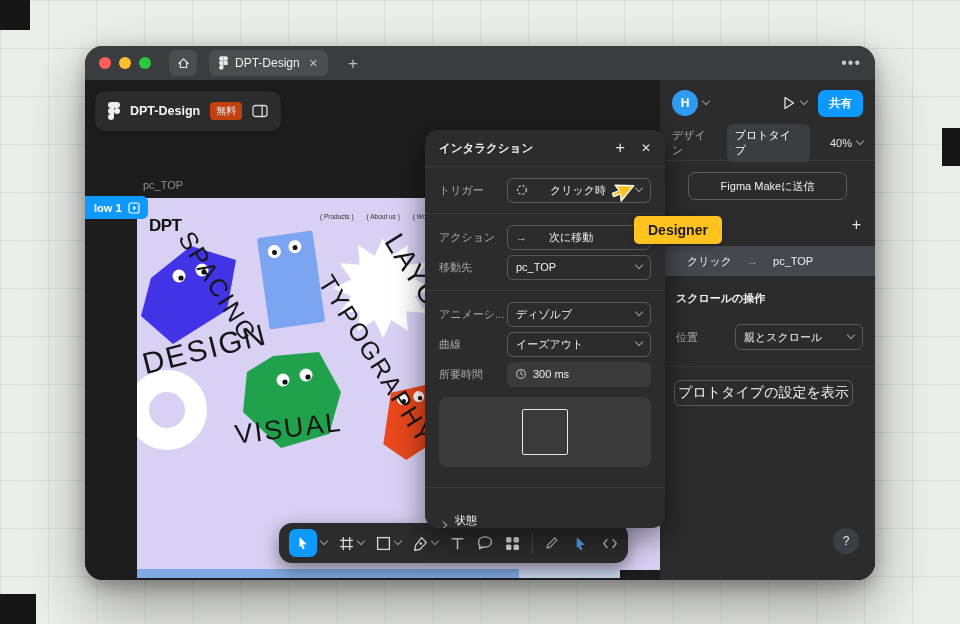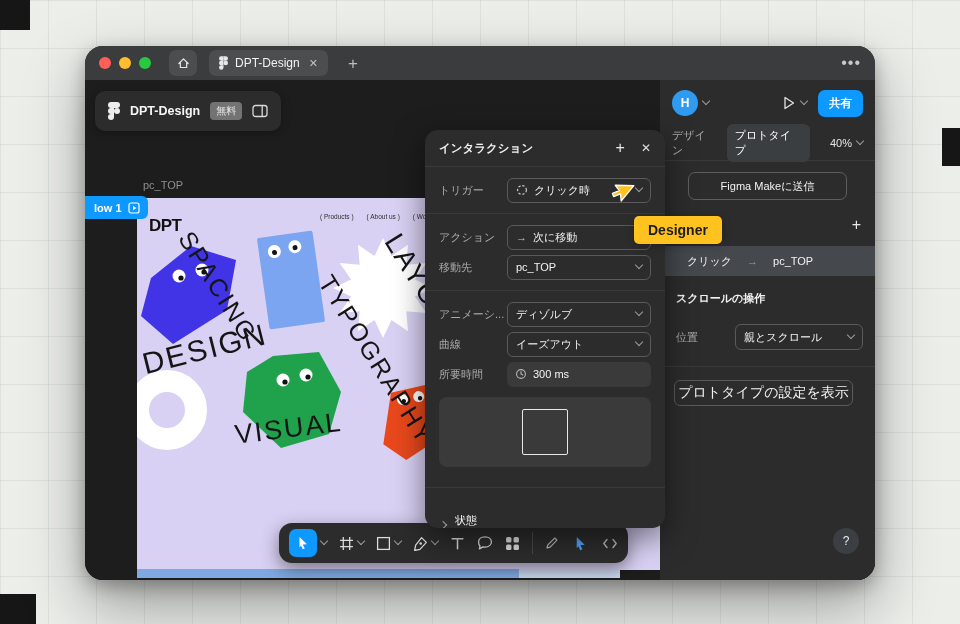--- a/index.html
+++ b/index.html
@@ -50,21 +50,21 @@
   .strip2{left:434px;top:489px;width:101px;background:#C9D6EC}
 
   .frame-label{position:absolute;left:58px;top:99px;font-size:11px;color:#8E8E8E;z-index:2}
   .flow-badge{position:absolute;left:0;top:116px;height:23px;background:#0D99FF;color:#fff;font-size:11px;font-weight:600;
     display:flex;align-items:center;gap:6px;padding:0 8px 0 9px;border-radius:0 6px 6px 0;z-index:4}
 
   
   .file-pill{position:absolute;left:10px;top:11px;height:40px;background:#2C2C2C;border-radius:10px;display:flex;align-items:center;
     gap:10px;padding:0 13px;z-index:15;box-shadow:0 2px 10px rgba(0,0,0,.3)}
   .fp-title{font-size:12.5px;color:#F5F5F5;font-weight:600}
-  .fp-badge{font-size:10px;color:#E8ECF0;background:#737373;border-radius:4px;padding:2px 6px}
+  .fp-badge{font-size:10px;color:#E8ECF0;background:#c2410c;border-radius:4px;padding:2px 6px}
 
   
   .toolbar{position:absolute;left:194px;top:443px;height:40px;background:#2C2C2C;border-radius:13px;display:flex;align-items:center;
     padding:0 10px;gap:12px;z-index:25;box-shadow:0 6px 18px rgba(0,0,0,.45)}
   .tool{display:flex;align-items:center;gap:4px}
   .tool-active{width:28px;height:28px;background:#0D99FF;border-radius:7px;display:flex;align-items:center;justify-content:center}
   .chev{width:6px;height:6px;border-right:1.3px solid #9C9C9C;border-bottom:1.3px solid #9C9C9C;transform:rotate(45deg);margin-top:-4px;display:inline-block;flex:none}
   .tb-div{width:1px;height:22px;background:#4A4A4A}
   .tb-dev{display:flex;align-items:center;gap:14px}
 
@@ -96,21 +96,21 @@
 
   
   .ix-panel{position:absolute;left:340px;top:50px;width:240px;background:#2C2C2C;border-radius:13px;z-index:30;
     box-shadow:0 10px 30px rgba(0,0,0,.5);overflow:hidden}
   .ix-header{height:36px;display:flex;align-items:center;padding:0 14px}
   .ix-title{font-size:11.5px;font-weight:700;color:#F2F2F2;flex:1}
   .ix-x{color:#E0E0E0;font-size:12px;margin-left:16px}
   .ix-sec{padding:8px 14px}
   .ix-row{height:30px;display:flex;align-items:center}
   .ix-label{width:68px;font-size:11px;color:#ABABAB;flex:none;white-space:nowrap;overflow:hidden}
-  .ix-select{flex:1;height:25px;border:1px solid #5A5A5A;border-radius:6px;display:flex;align-items:center;gap:6px;padding:0 8px;min-width:0}
+  .ix-select{flex:1;height:25px;border:1px solid #5A5A5A;border-radius:6px;display:flex;align-items:center;gap:22px;padding:0 8px;min-width:0}
   .ix-input{flex:1;height:25px;background:#3A3A3A;border-radius:6px;display:flex;align-items:center;gap:6px;padding:0 8px}
   .ix-val{font-size:11px;color:#F2F2F2;flex:1;white-space:nowrap;overflow:hidden}
   .ix-arrow{color:#C9C9C9;font-size:11px}
   .ix-preview{margin:8px 0 12px;height:70px;background:#3A3A3A;border-radius:8px;display:flex;align-items:center;justify-content:center}
   .ix-preview-sq{width:46px;height:46px;border:1.5px solid #E8E8E8;border-radius:2px}
   .ix-state{height:40px;display:flex;align-items:flex-end;gap:9px;padding:0 15px}
   .ix-state-chev{width:6px;height:6px;border-right:1.3px solid #9C9C9C;border-bottom:1.3px solid #9C9C9C;transform:rotate(-45deg)}
   .ix-state-label{font-size:11px;color:#F2F2F2}
 
   

